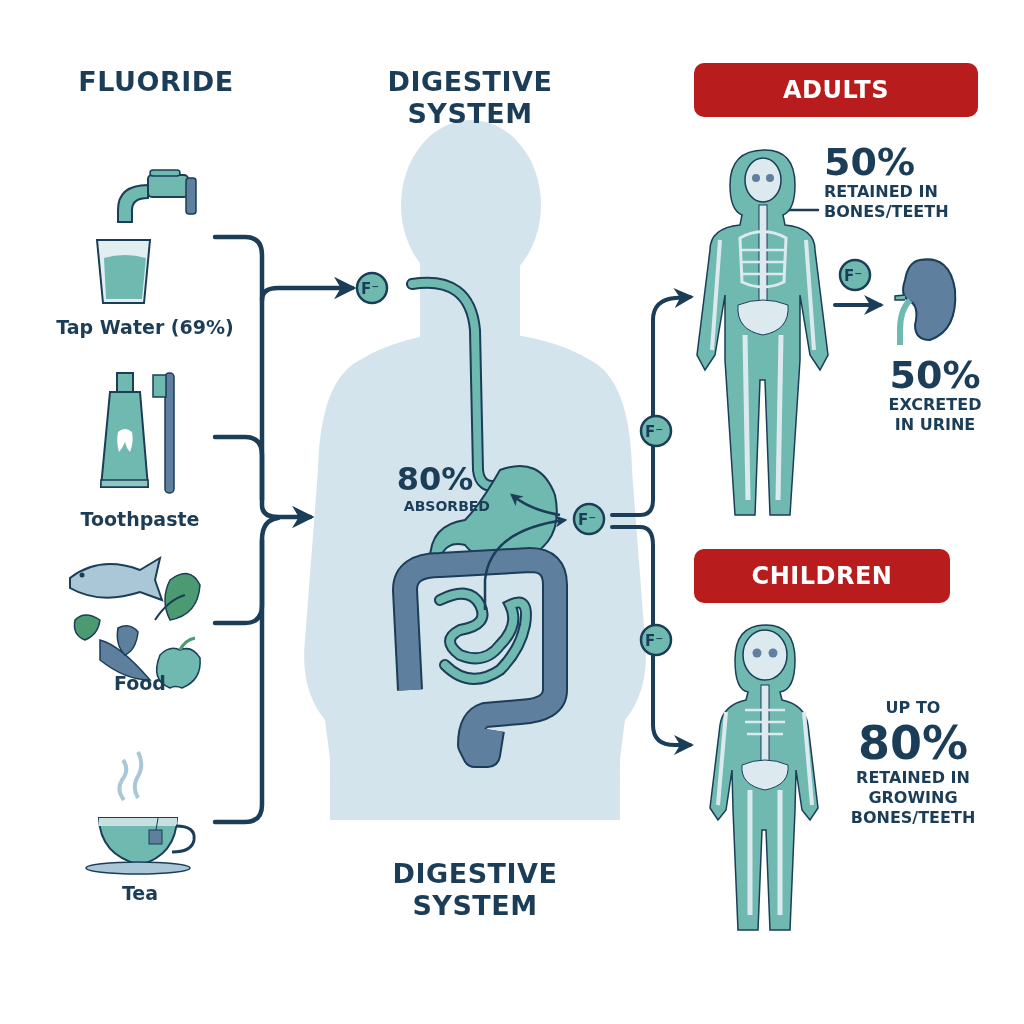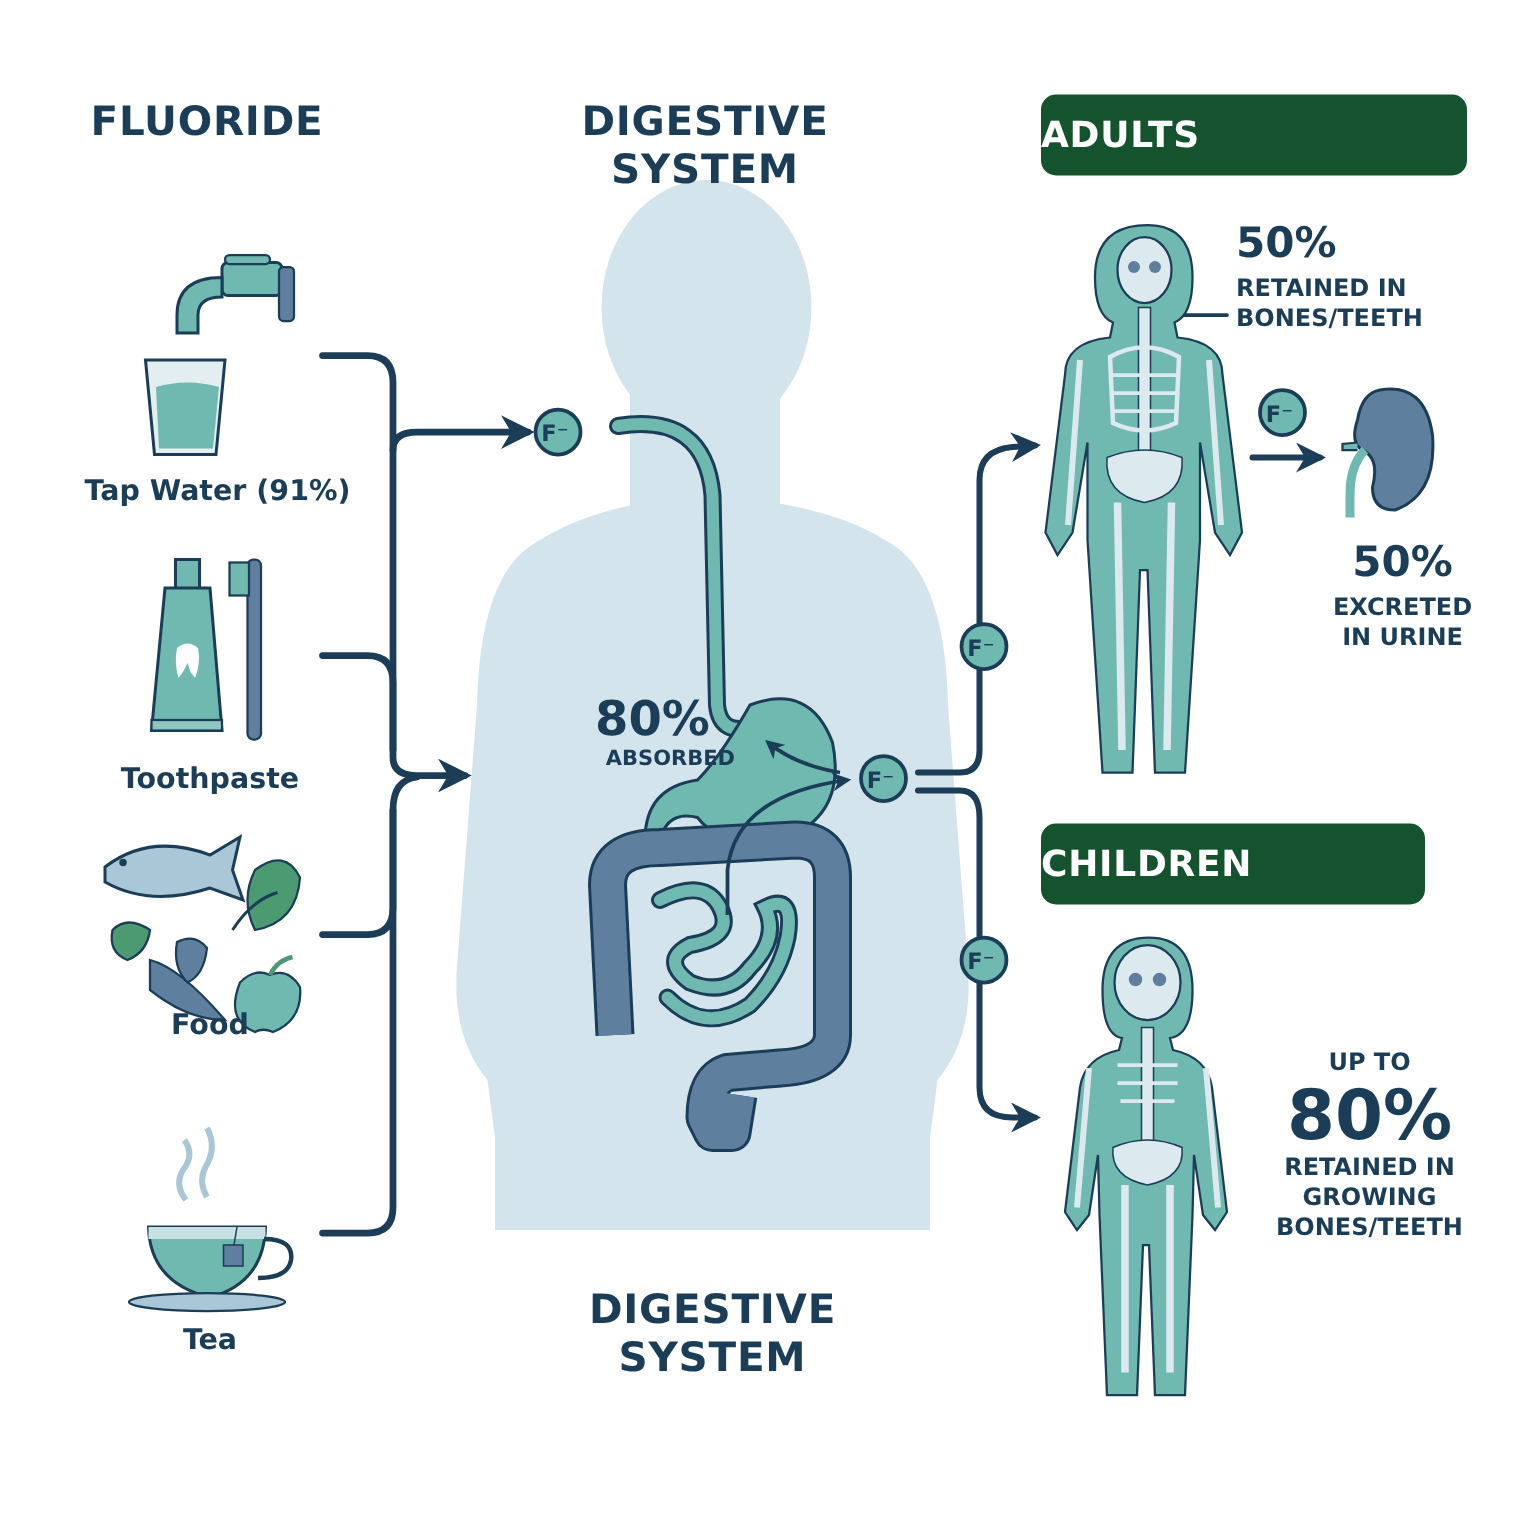--- a/index.html
+++ b/index.html
@@ -1,23 +1,23 @@
 <!DOCTYPE html>
 <html><head>
   <meta charset="utf-8">
   <style>
     html, body { margin:0; padding:0; background:#ffffff; }
     body { width:1024px; height:1024px; position:relative; overflow:hidden;
            font-family:"DejaVu Sans", sans-serif; color:#1b3d57; }
     .abs { position:absolute; }
     .heading { font-weight:bold; font-size:27px; line-height:32px; text-align:center; color:#1b3d57; letter-spacing:0.5px; }
     .src-label { font-size:19px; font-weight:bold; text-align:center; color:#1b3d57; }
-    .badge { background:#14532d; color:#ffffff; border-radius:10px; font-weight:bold; font-size:24px;
-             line-height:54px; height:54px; letter-spacing:0.5px; }
-    .big { font-weight:bold; font-size:28px; line-height:40px; color:#1b3d57; }
+    .badge { background:#b91c1c; color:#ffffff; border-radius:10px; font-weight:bold; font-size:24px;
+             text-align:center; line-height:54px; height:54px; letter-spacing:0.5px; }
+    .big { font-weight:bold; font-size:38px; line-height:40px; color:#1b3d57; }
     .small { font-weight:bold; font-size:16px; line-height:20px; color:#1b3d57; }
     svg { position:absolute; left:0; top:0; }
   </style>
 </head>
 <body>
 
 <svg width="1024" height="1024" viewBox="0 0 1024 1024">
   <defs>
     <marker id="arr" viewBox="0 0 10 10" refX="8" refY="5" markerWidth="5" markerHeight="5" orient="auto">
       <path d="M0,0 L10,5 L0,10 L3,5 z" fill="#1b3d57"></path>
@@ -142,33 +142,33 @@
     <circle cx="757" cy="653" r="4.5" fill="#5f7f9e"></circle>
       <circle cx="773" cy="653" r="4.5" fill="#5f7f9e"></circle>
     <rect x="761" y="685" width="8" height="85" fill="#dceaf0" stroke="#1b3d57" stroke-width="1"></rect>
     <path d="M745,710 L785,710 M745,722 L785,722 M747,734 L783,734" stroke="#dceaf0" stroke-width="2.5"></path>
     <path d="M742,765 Q765,755 788,765 Q790,785 765,790 Q740,785 742,765 Z" fill="#dceaf0" stroke="#1b3d57" stroke-width="1"></path>
     <path d="M750,790 L750,915 M780,790 L780,915" stroke="#dceaf0" stroke-width="5"></path>
     <path d="M726,712 L718,805 M804,712 L812,805" stroke="#dceaf0" stroke-width="4"></path>
   </g>
 </svg>
 
-<div class="abs heading" style="left:38px;top:66px;width:200px;">
+<div class="abs heading" style="left:56px;top:66px;width:200px;">
   <div>FLUORIDE</div>
 </div>
 <div class="abs heading" style="left:370px;top:66px;width:200px;">
   <div>DIGESTIVE</div>
   <div>SYSTEM</div>
 </div>
 <div class="abs heading" style="left:375px;top:858px;width:200px;">
   <div>DIGESTIVE</div>
   <div>SYSTEM</div>
 </div>
 
-<div class="abs src-label" style="left:30px;top:316px;width:230px;">Tap Water (91%)</div>
+<div class="abs src-label" style="left:30px;top:316px;width:230px;">Tap Water (69%)</div>
 <div class="abs src-label" style="left:40px;top:508px;width:200px;">Toothpaste</div>
 <div class="abs src-label" style="left:40px;top:672px;width:200px;">Food</div>
 <div class="abs src-label" style="left:40px;top:882px;width:200px;">Tea</div>
 
 <div class="abs" style="left:380px;top:462px;width:110px;text-align:center;">
   <div class="big" style="font-size:32px;line-height:34px;">80%</div>
   <div class="small" style="font-size:14px;text-align:right;">ABSORBED</div>
 </div>
 
 <div class="abs badge" style="left:694px;top:63px;width:284px;">ADULTS</div>

